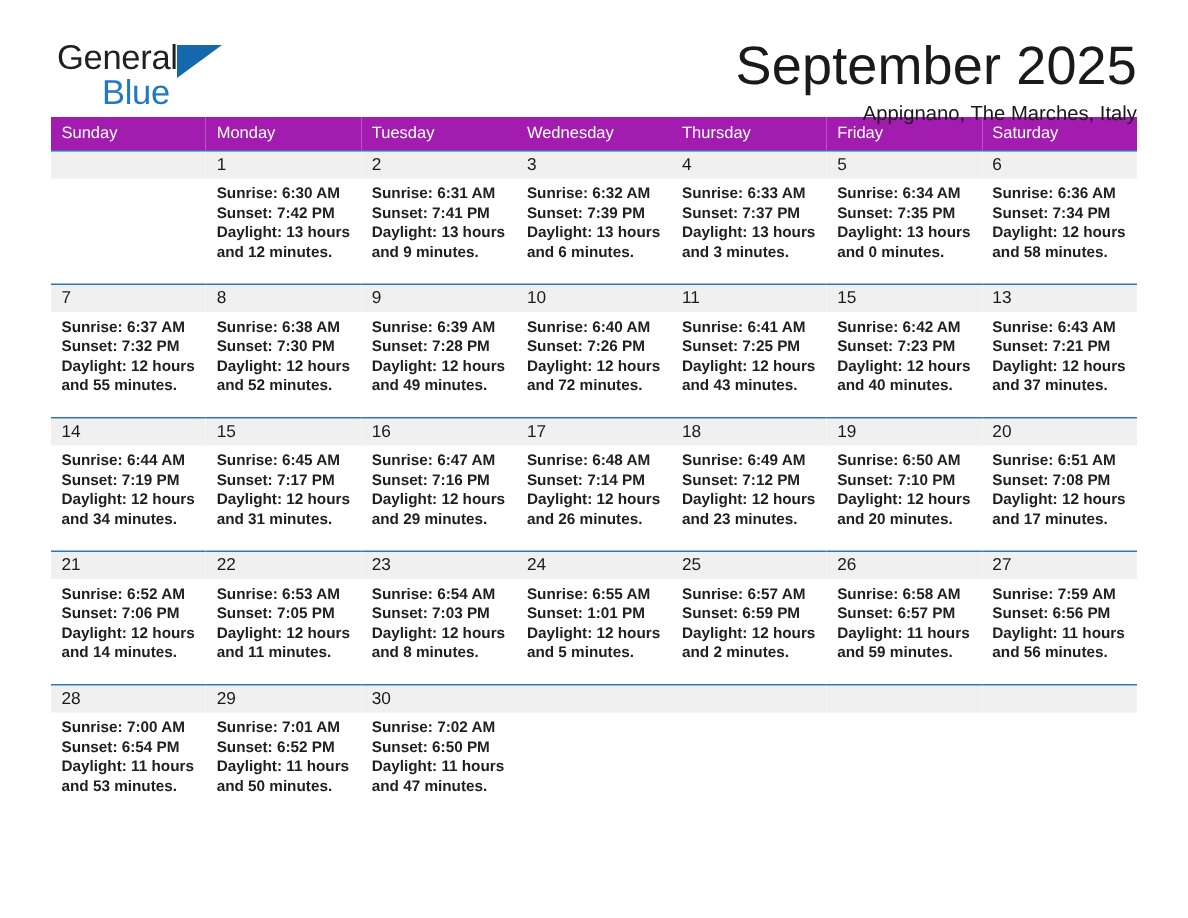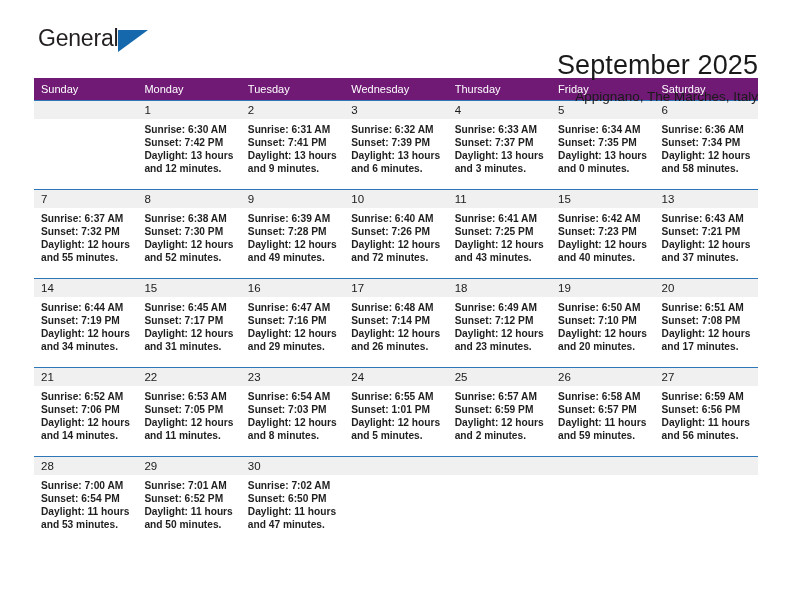--- a/index.html
+++ b/index.html
@@ -60,43 +60,42 @@
     width: 0;
     height: 0;
     border-left: 30px solid #1668ad;
     border-bottom: 22px solid transparent;
   }
   .title-block {
     text-align: right;
     padding-top: 2px;
   }
   .cal-title {
-    font-size: 27px;
+    font-size: 36px;
     font-weight: normal;
     color: #1a1a1a;
     line-height: 32px;
     letter-spacing: 0.1px;
-    margin-top: 21px;
   }
   .cal-subtitle {
     font-size: 13.5px;
     color: #1a1a1a;
     line-height: 20px;
     margin-top: 6px;
   }
 
   
   .calendar {
     width: 724px;
     border-collapse: collapse;
     table-layout: fixed;
     margin-top: 6px;
   }
   .calendar th {
-    background: #701a75;
+    background: #a21caf;
     color: #ffffff;
     font-size: 11px;
     font-weight: normal;
     text-align: left;
     padding: 5px 0 5px 7px;
     height: 20px;
     box-sizing: border-box;
     border: none;
   }
   .calendar td {
@@ -137,20 +136,21 @@
 </head>
 <body>
 
 <div class="page">
 
   <div class="top-bar">
 
     <div class="brand">
       <span class="brand-line1">General</span>
       <span class="brand-triangle"></span>
+      <span class="brand-line2">Blue</span>
     </div>
 
     <div class="title-block">
       <div class="cal-title">September 2025</div>
       <div class="cal-subtitle">Appignano, The Marches, Italy</div>
     </div>
 
   </div>
 
   <table class="calendar">
@@ -406,21 +406,21 @@
             <div class="cellbody">
               <div>Sunrise: 6:58 AM</div>
               <div>Sunset: 6:57 PM</div>
               <div>Daylight: 11 hours</div>
               <div>and 59 minutes.</div>
             </div>
           </td>
           <td>
             <div class="daynum">27</div>
             <div class="cellbody">
-              <div>Sunrise: 6:59 AM</div>
+              <div>Sunrise: 7:59 AM</div>
               <div>Sunset: 6:56 PM</div>
               <div>Daylight: 11 hours</div>
               <div>and 56 minutes.</div>
             </div>
           </td>
         </tr>
         <tr class="week-row">
           <td>
             <div class="daynum">28</div>
             <div class="cellbody">

